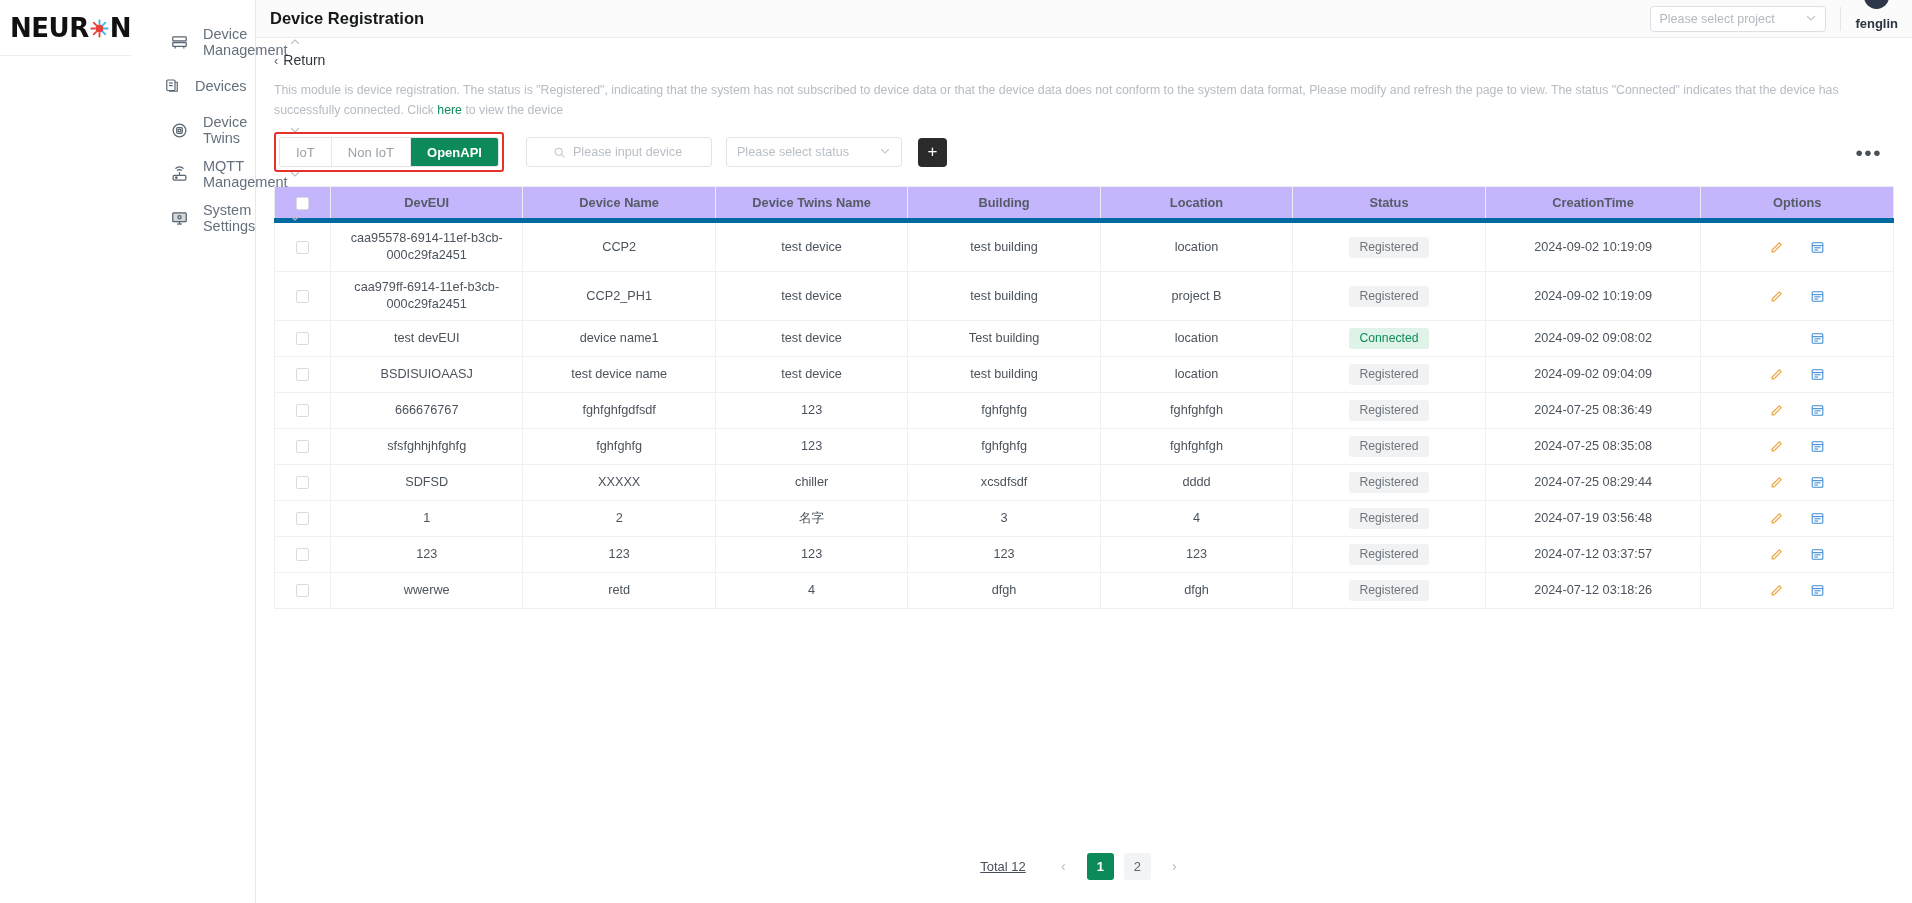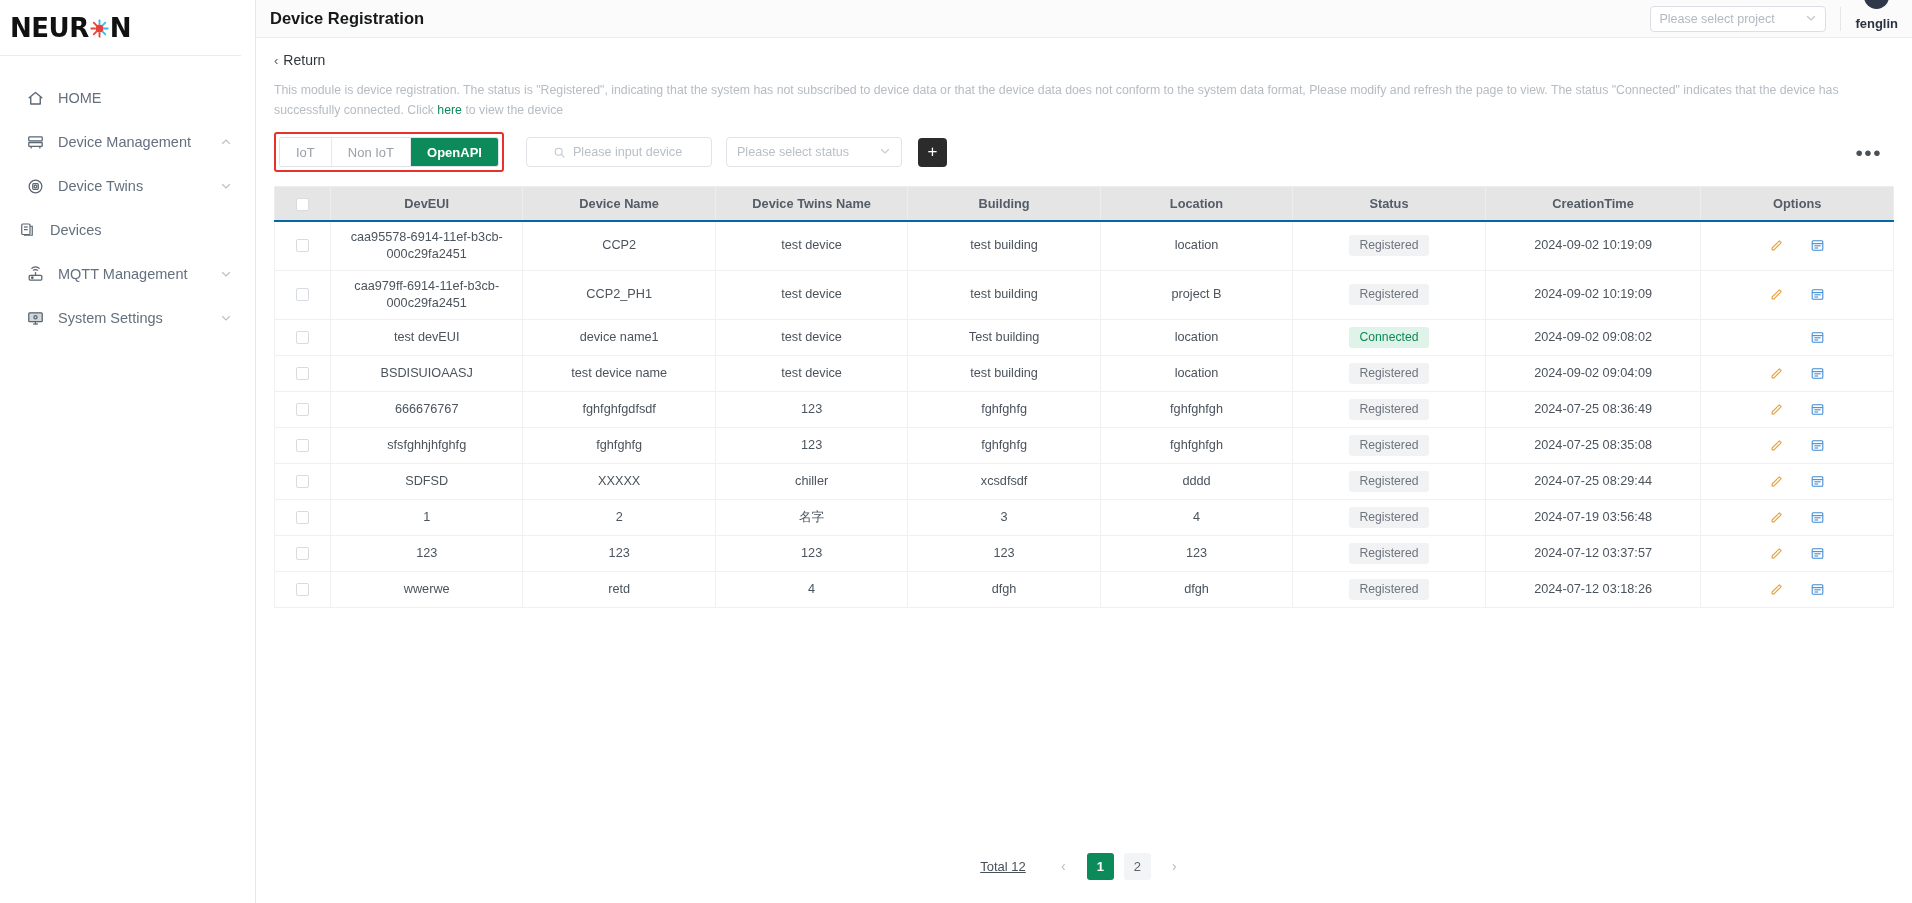--- a/index.html
+++ b/index.html
@@ -9,21 +9,21 @@
     background: #ffffff;
     overflow: hidden;
   }
   .app { display: flex; width: 1912px; height: 903px; }
 
   
   .sidebar {
     width: 256px; min-width: 256px; height: 903px;
     background: #ffffff;
     border-right: 1px solid #e8e8e8;
-    display: flex; flex-direction: column;
+    display: flex; 
   }
   .logo-wrap {
     height: 56px; display: flex; align-items: center;
     padding-left: 10px;
     border-bottom: 1px solid #ececec;
     margin: 0 14px 0 0;
   }
   .logo {
     font-size: 26px; font-weight: 800; letter-spacing: -0.5px;
     color: #111; display: flex; align-items: center;
@@ -120,22 +120,22 @@
   .more-btn {
     margin-left:auto; margin-right: 18px; color:#4a5057; font-size:21px;
     letter-spacing:1.5px; cursor:pointer; line-height:1;
   }
 
   
   .table-wrap { margin-top: 14px; padding: 0 6px; }
   table { width: 100%; border-collapse: collapse; table-layout: fixed; }
   thead th {
     font-size: 12.8px; font-weight: 700; color:#545c66;
-    height: 34px; border-top:1px solid #ebedef; border-bottom:2px solid #0369a1;
-    border-right:1px solid #ebedef; text-align:center; background:#e5e5e5;
+    height: 34px; border-top:1px solid #ebedef; border-bottom:5px solid #0369a1;
+    border-right:1px solid #ebedef; text-align:center; background:#c4b5fd;
   }
   thead th:first-child { border-left:1px solid #ebedef; }
   tbody td {
     font-size: 12.7px; color:#4b535c; text-align:center;
     border-bottom:1px solid #eef0f1; border-right:1px solid #eef0f1;
     padding: 7px 8px; line-height: 17px;
   }
   tbody td:first-child { border-left:1px solid #eef0f1; }
   tbody tr { height: 36px; }
   .cb {
@@ -191,73 +191,64 @@
               </g>
             </g>
           </svg>
         </span>
         <span>N</span>
       </div>
     </div>
 
     <nav class="nav">
 
-      <div class="nav-item">
-        <span class="ico">
-          <svg width="19" height="19" viewBox="0 0 24 24" fill="none" stroke="currentColor" stroke-width="1.7" stroke-linecap="round" stroke-linejoin="round">
-            <path d="M4 11l8-6.5 8 6.5"></path>
-              <path d="M6 10.5V19h12v-8.5"></path>
-          </svg>
-        </span>
-        <span class="label">HOME</span>
-      </div>
 
       <div class="nav-item">
         <span class="ico">
           <svg width="19" height="19" viewBox="0 0 24 24" fill="none" stroke="currentColor" stroke-width="1.6">
             <rect x="3.5" y="5" width="17" height="5" rx="1"></rect>
             <rect x="3.5" y="12" width="17" height="5" rx="1"></rect>
             <line x1="6.5" y1="17" x2="6.5" y2="19.5"></line>
               <line x1="17.5" y1="17" x2="17.5" y2="19.5"></line>
           </svg>
         </span>
         <span class="label">Device Management</span>
         <span class="chev">
           <svg width="12" height="12" viewBox="0 0 24 24" fill="none" stroke="currentColor" stroke-width="2.2" stroke-linecap="round">
               <path d="M5 15l7-7 7 7"></path>
             </svg>
         </span>
       </div>
 
-      <div class="nav-item">
-        <span class="ico">
-          <svg width="19" height="19" viewBox="0 0 24 24" fill="none" stroke="currentColor" stroke-width="1.6">
-            <circle cx="12" cy="12" r="8"></circle>
-            <rect x="8.5" y="8.5" width="7" height="7" rx="1.2"></rect>
-            <circle cx="12" cy="12" r="1.8"></circle>
-          </svg>
-        </span>
-        <span class="label">Device Twins</span>
-        <span class="chev">
-          <svg width="12" height="12" viewBox="0 0 24 24" fill="none" stroke="currentColor" stroke-width="2.2" stroke-linecap="round">
-              <path d="M5 9l7 7 7-7"></path>
-            </svg>
-        </span>
-      </div>
-
       <div class="nav-item nav-sub">
         <span class="ico">
           <svg width="18" height="18" viewBox="0 0 24 24" fill="none" stroke="currentColor" stroke-width="1.6">
             <rect x="5" y="4" width="11" height="14" rx="1.4"></rect>
             <line x1="8" y1="8" x2="13" y2="8"></line>
               <line x1="8" y1="11.5" x2="13" y2="11.5"></line>
             <path d="M16 7h3v12H8"></path>
           </svg>
         </span>
         <span class="label">Devices</span>
+      </div>
+
+      <div class="nav-item">
+        <span class="ico">
+          <svg width="19" height="19" viewBox="0 0 24 24" fill="none" stroke="currentColor" stroke-width="1.6">
+            <circle cx="12" cy="12" r="8"></circle>
+            <rect x="8.5" y="8.5" width="7" height="7" rx="1.2"></rect>
+            <circle cx="12" cy="12" r="1.8"></circle>
+          </svg>
+        </span>
+        <span class="label">Device Twins</span>
+        <span class="chev">
+          <svg width="12" height="12" viewBox="0 0 24 24" fill="none" stroke="currentColor" stroke-width="2.2" stroke-linecap="round">
+              <path d="M5 9l7 7 7-7"></path>
+            </svg>
+        </span>
       </div>
 
       <div class="nav-item">
         <span class="ico">
           <svg width="19" height="19" viewBox="0 0 24 24" fill="none" stroke="currentColor" stroke-width="1.6">
             <rect x="4" y="13" width="16" height="6" rx="1.4"></rect>
             <circle cx="8" cy="16" r="0.9" fill="currentColor"></circle>
             <path d="M12 13V9"></path>
               <path d="M9 7a4.2 4.2 0 016 0"></path>
               <path d="M6.8 4.6a7.4 7.4 0 0110.4 0"></path>

